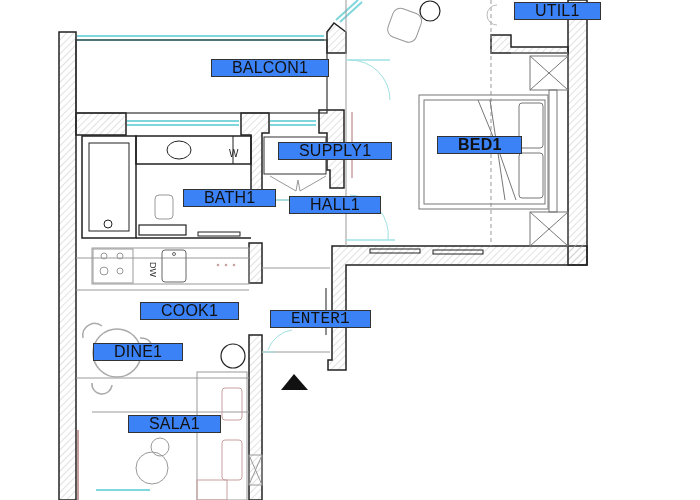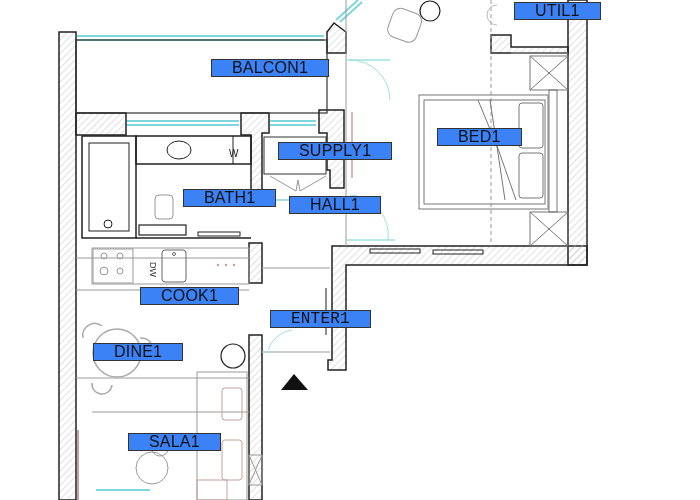--- a/index.html
+++ b/index.html
@@ -159,20 +159,20 @@
   <g fill="none">
     <line x1="326" y1="288" x2="326" y2="335" stroke="#444" stroke-width="1.2"></line>
     <path d="M268 350 A30 30 0 0 1 292 330" stroke="#9fe0e3" stroke-width="1"></path>
     <line x1="262" y1="352" x2="275" y2="352" stroke="#9fe0e3" stroke-width="1"></line>
     <polygon points="281,390 294,374 308,390" fill="#111"></polygon>
   </g>
 </svg>
 
 <div class="room-label" style="left:179px;top:59px;margin-left:32px;">BALCON1</div>
 <div class="room-label" style="left:278px;top:142px;">SUPPLY1</div>
-<div class="room-label" style="left:437px;top:128px;">BED1</div>
+<div class="room-label" style="left:437px;top:136px;font-weight:bold;">BED1</div>
 <div class="room-label" style="left:514px;top:2px;">UTIL1</div>
 <div class="room-label" style="left:183px;top:189px;">BATH1</div>
 <div class="room-label" style="left:289px;top:196px;">HALL1</div>
-<div class="room-label" style="left:140px;top:287px;">COOK1</div>
+<div class="room-label" style="left:140px;top:302px;">COOK1</div>
 <div class="room-label" style="left:270px;top:310px;font-family:Liberation Mono, monospace;">ENTER1</div>
 <div class="room-label" style="left:93px;top:343px;">DINE1</div>
-<div class="room-label" style="left:128px;top:433px;">SALA1</div>
+<div class="room-label" style="left:128px;top:415px;">SALA1</div>
 
 </body></html>

